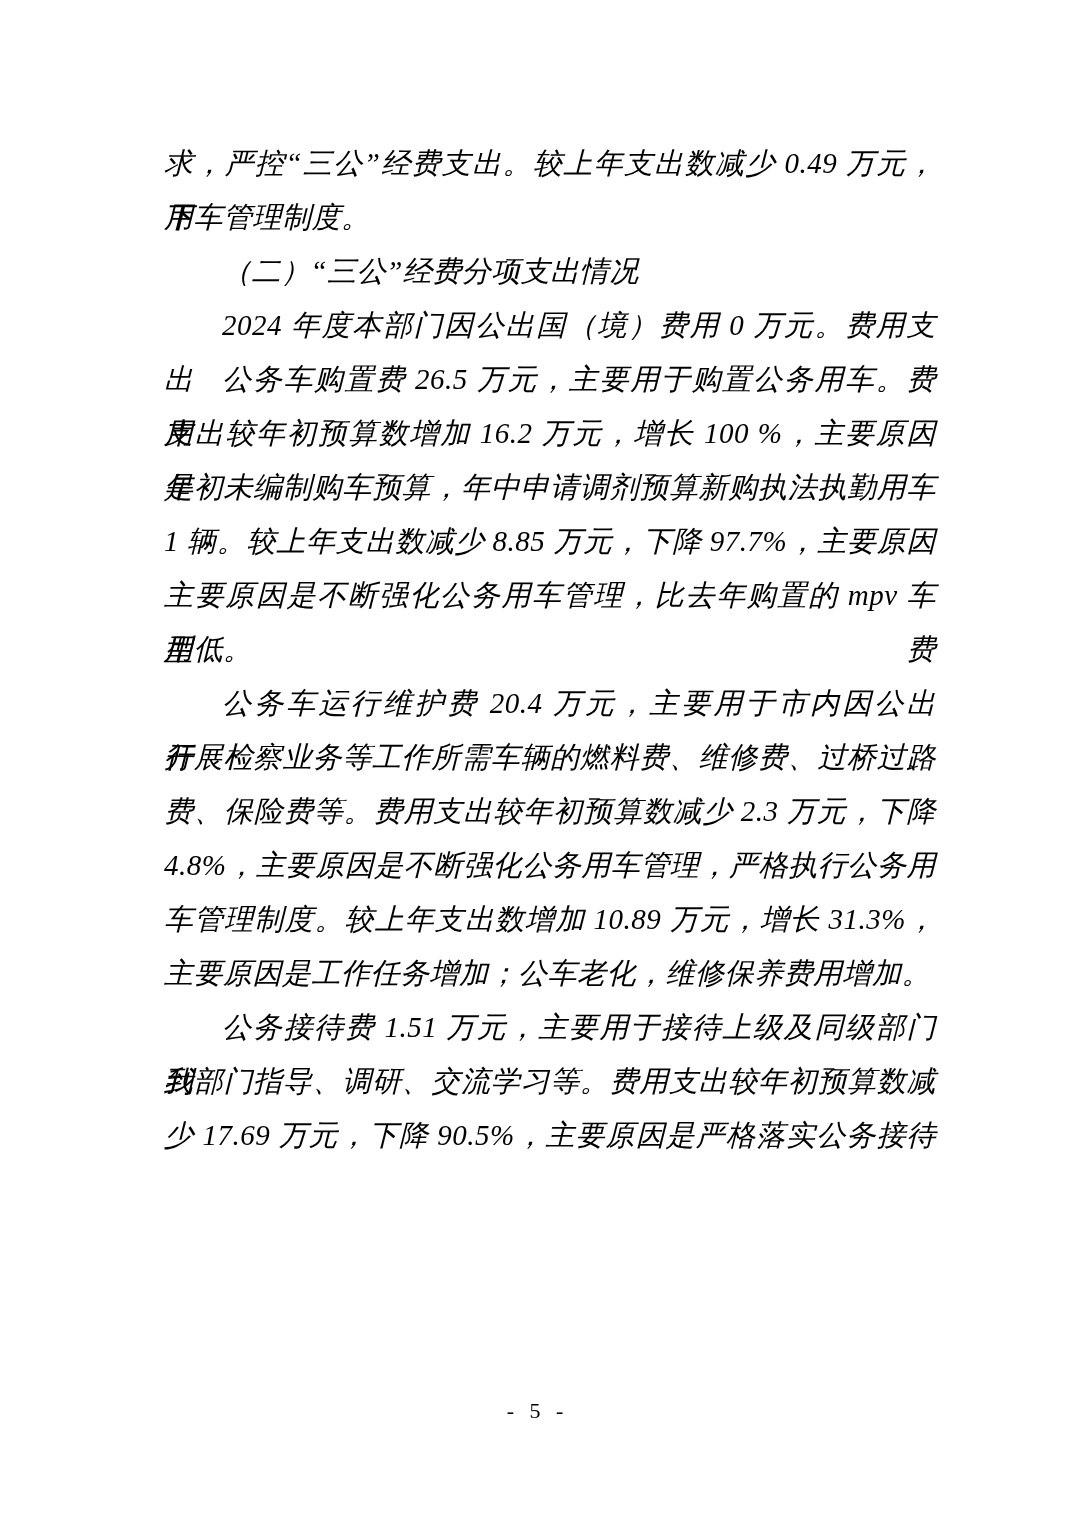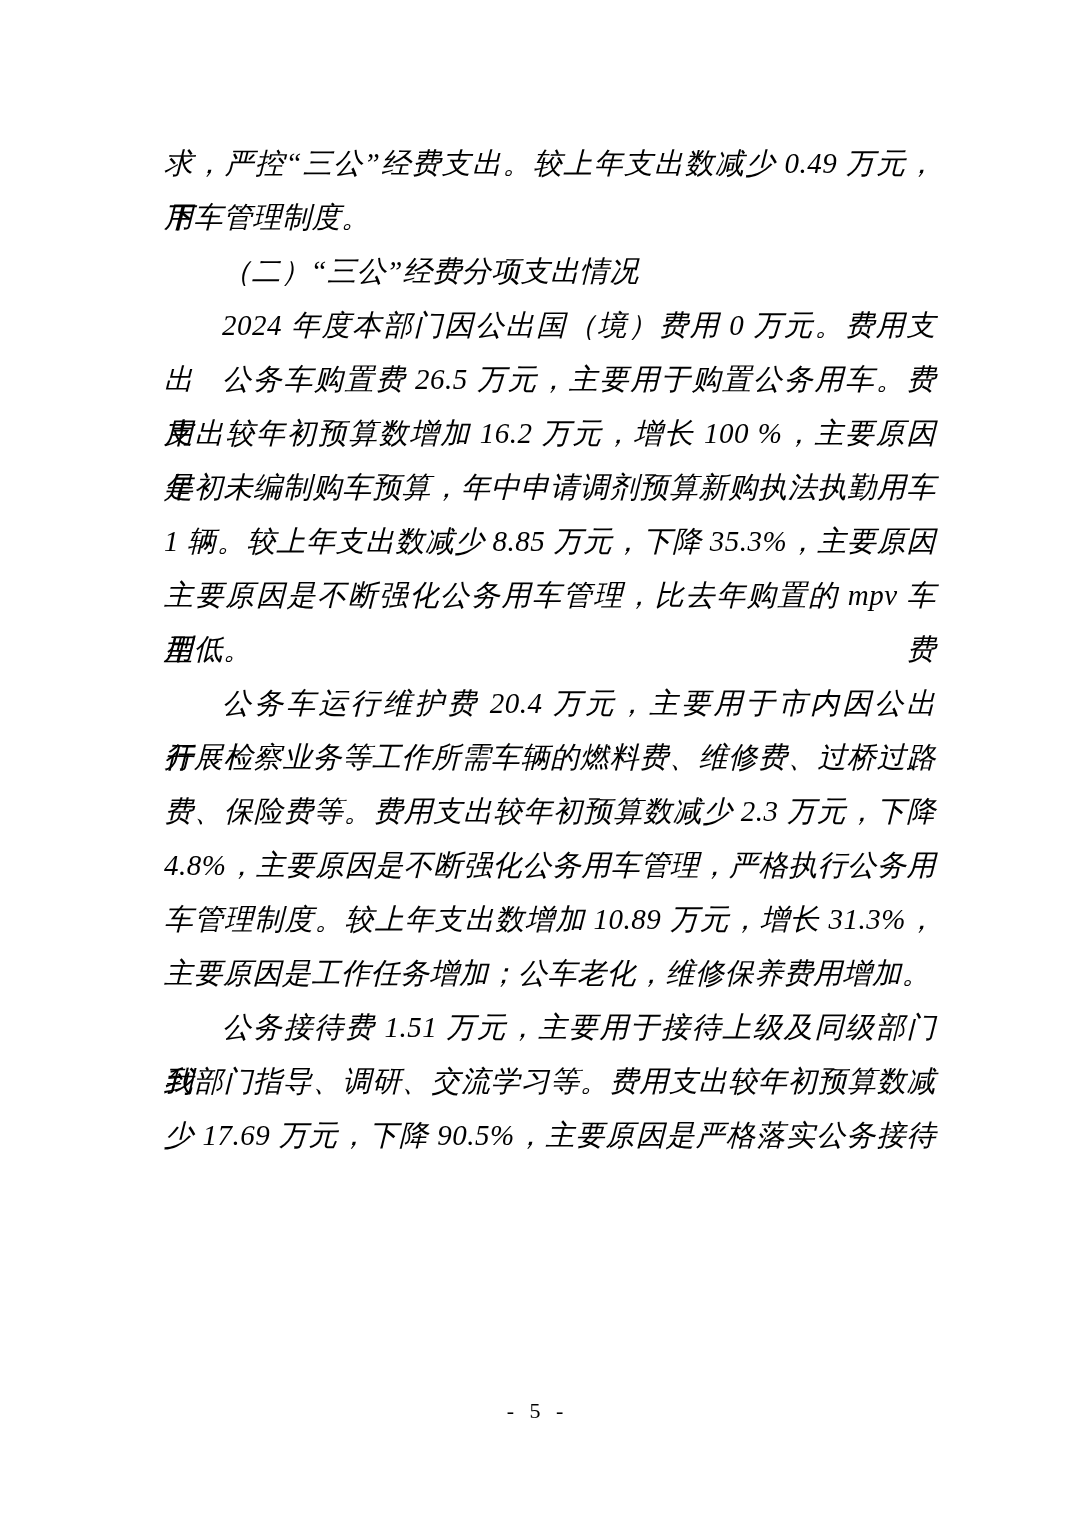--- a/index.html
+++ b/index.html
@@ -62,21 +62,21 @@
 
 <div class="page">
   <main class="text-block" id="doc-body">
       <div class="line justify">求，严控“三公”经费支出。较上年支出数减少 0.49 万元，下</div>
       <div class="line">用车管理制度。</div>
       <div class="line heading indent">（二）“三公”经费分项支出情况</div>
       <div class="line justify indent">2024 年度本部门因公出国（境）费用 0 万元。费用支出</div>
       <div class="line justify indent">公务车购置费 26.5 万元，主要用于购置公务用车。费用</div>
       <div class="line justify">支出较年初预算数增加 16.2 万元，增长 100 %，主要原因是</div>
       <div class="line justify">年初未编制购车预算，年中申请调剂预算新购执法执勤用车</div>
-      <div class="line justify">1 辆。较上年支出数减少 8.85 万元，下降 35.3%，主要原因</div>
+      <div class="line justify">1 辆。较上年支出数减少 8.85 万元，下降 97.7%，主要原因</div>
       <div class="line justify">主要原因是不断强化公务用车管理，比去年购置的 mpv 车型费</div>
       <div class="line">用低。</div>
       <div class="line justify indent">公务车运行维护费 20.4 万元，主要用于市内因公出行、</div>
       <div class="line justify">开展检察业务等工作所需车辆的燃料费、维修费、过桥过路</div>
       <div class="line justify">费、保险费等。费用支出较年初预算数减少 2.3 万元，下降</div>
       <div class="line justify">4.8%，主要原因是不断强化公务用车管理，严格执行公务用</div>
       <div class="line justify">车管理制度。较上年支出数增加 10.89 万元，增长 31.3%，</div>
       <div class="line">主要原因是工作任务增加；公车老化，维修保养费用增加。</div>
       <div class="line justify indent">公务接待费 1.51 万元，主要用于接待上级及同级部门到</div>
       <div class="line justify">我部门指导、调研、交流学习等。费用支出较年初预算数减</div>

